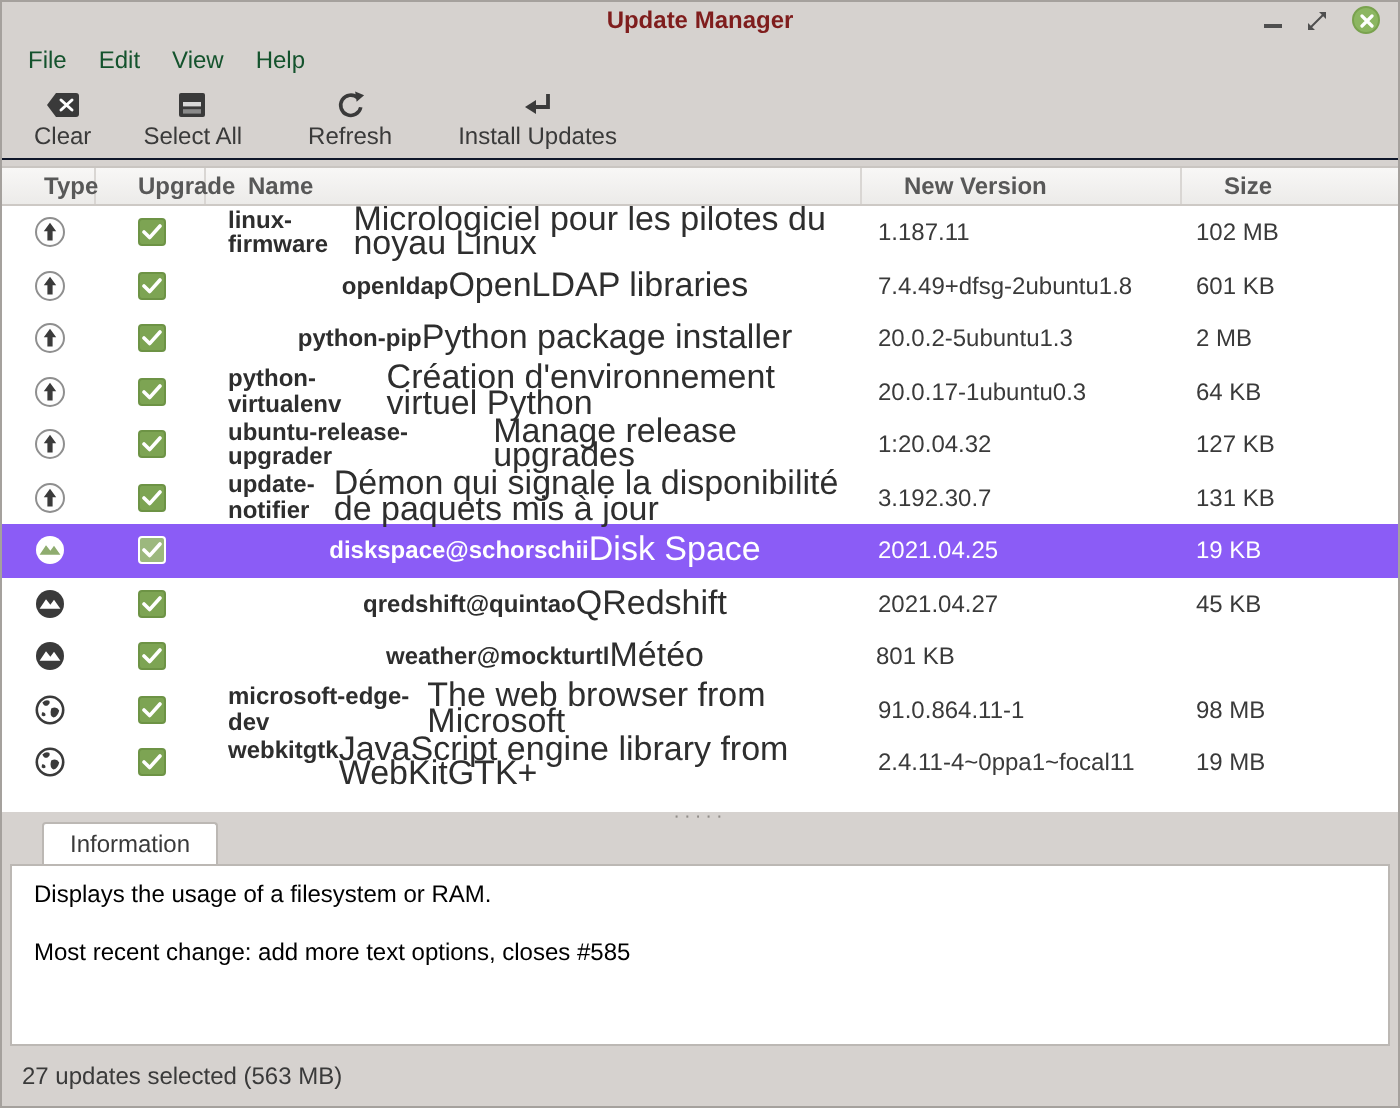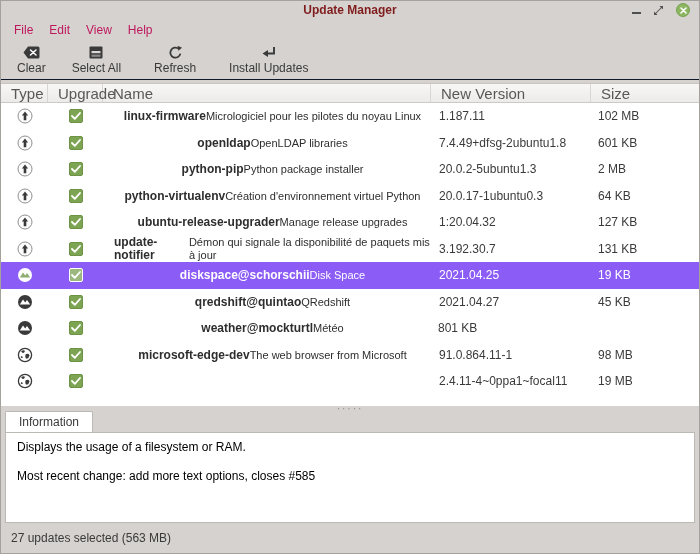--- a/index.html
+++ b/index.html
@@ -27,60 +27,60 @@
   .win-btn { display: flex; align-items: center; justify-content: center; cursor: default; }
   .min-glyph { width: 9px; height: 2px; background: #4f4f4f; margin-top: 5px; }
   .close-circle {
     width: 14px; height: 14px; border-radius: 50%;
     background: #8cb661; border: 1px solid #79a24e;
     display: flex; align-items: center; justify-content: center;
   }
 
   
   .menubar { height: 21px; display: flex; align-items: center; padding-left: 5px; flex: none; }
-  .menu-item { padding: 2px 8px; color: #be185d; }
+  .menu-item { padding: 2px 8px; color: #14532d; }
 
   
   .toolbar { height: 40px; display: flex; align-items: center; padding-left: 3px; border-bottom: 1px solid #0f172a; flex: none; }
   .tool-btn {
     display: flex; flex-direction: column; align-items: center; justify-content: center;
     gap: 1px; padding: 2px 13px; color: #3a3a3a; font-size: 12px;
   }
   .tool-btn .ticon { height: 16px; display: flex; align-items: center; }
   .tool-sep { width: 1px; background: #b9b5b1; margin: 7px 3px; }
   .spacer3 { height: 3px; flex: none; }
 
   
   .table-header {
     height: 20px; display: flex; flex: none;
     background: linear-gradient(#f8f7f6, #ecebe9);
     border-top: 1px solid #c9c5c1; border-bottom: 1px solid #cdc9c5;
   }
   .th {
-    display: flex; align-items: center; padding-left: 10px;
-    font-weight: normal; font-size: 15px; color: #585858;
+    display: flex; align-items: center; padding-left: 21px;
+    font-weight: bold; font-size: 12px; color: #585858;
     border-right: 1px solid #d9d6d3;
   }
   .th:last-child { border-right: none; }
   .w-type { width: 47px; }
   .w-upgrade { width: 55px; }
   .w-name { width: 328px; }
   .w-version { width: 160px; }
   .w-size { flex: 1; }
 
   .table-body { height: 303px; background: #ffffff; flex: none; overflow: hidden; }
   .row { height: 26.5px; display: flex; align-items: center; }
   .row.selected { background: #8b5cf6; color: #ffffff; }
   .row.selected .pkg-name, .row.selected .pkg-desc { color: #ffffff; }
   .cell { display: flex; }
   .cell-type { width: 47px; justify-content: center; align-items: center; }
   .cell-upgrade { width: 55px; justify-content: center; align-items: center; }
   .cell-name { width: 328px; flex-direction: row; justify-content: center; padding-left: 11px; }
   .pkg-name { font-weight: bold; font-size: 12px; line-height: 12.5px; color: #2e2e2e; }
-  .pkg-desc { font-size: 11px; line-height: 12.5px; color: #2e2e2e; }
+  .pkg-desc { font-size: 17px; line-height: 12.5px; color: #2e2e2e; }
   .cell-version { width: 160px; padding-left: 8px; align-items: center; }
   .cell-size { flex: 1; padding-left: 7px; align-items: center; }
 
   .type-icon { width: 17px; height: 17px; display: flex; align-items: center; justify-content: center; }
   .checkbox {
     width: 14px; height: 14px; border-radius: 2px;
     background: #7da453; border: 1px solid #6d9345;
     display: flex; align-items: center; justify-content: center;
   }
   .row.selected .checkbox { background: #9cb87e; border: 1px solid #ffffff; }
@@ -88,21 +88,21 @@
   
   .resize-strip { height: 6px; display: flex; align-items: center; justify-content: center; flex: none; }
   .drag-dots { color: #8f8b87; font-size: 10px; line-height: 4px; letter-spacing: 2px; }
 
   
   .bottom-pane { flex: none; padding: 0 4px; }
   .tab-row { height: 20px; display: flex; align-items: flex-end; }
   .tab {
     background: #ffffff; border: 1px solid #bcb8b4; border-bottom: none;
     border-radius: 2px 2px 0 0; padding: 3px 13px 3px 13px;
-    margin-left: 0; font-size: 12px; color: #3a3a3a;
+    margin-left: 16px; font-size: 12px; color: #3a3a3a;
   }
   .info-box {
     height: 91px; background: #ffffff; border: 1px solid #bcb8b4;
     padding: 7px 11px; color: #000000;
   }
   .info-box p { margin: 0 0 15px 0; font-size: 12px; }
 
   
   .statusbar { flex: 1; display: flex; align-items: center; padding-left: 10px; color: #3a3a3a; }
 </style>
@@ -433,20 +433,22 @@
           </span>
         </div>
         <div class="cell cell-upgrade">
           <span class="checkbox">
             <svg width="10" height="8" viewBox="0 0 10 8">
               <path d="M1 4 L3.8 6.8 L9 1" fill="none" stroke="#ffffff" stroke-width="1.8" stroke-linecap="round" stroke-linejoin="round"></path>
             </svg>
           </span>
         </div>
         <div class="cell cell-name">
+          <div class="pkg-name">webkitgtk</div>
+          <div class="pkg-desc">JavaScript engine library from WebKitGTK+</div>
         </div>
         <div class="cell cell-version">2.4.11-4~0ppa1~focal11</div>
         <div class="cell cell-size">19 MB</div>
       </div>
     </div>
 
   <div class="resize-strip">
     <span class="drag-dots">·····</span>
   </div>
 

